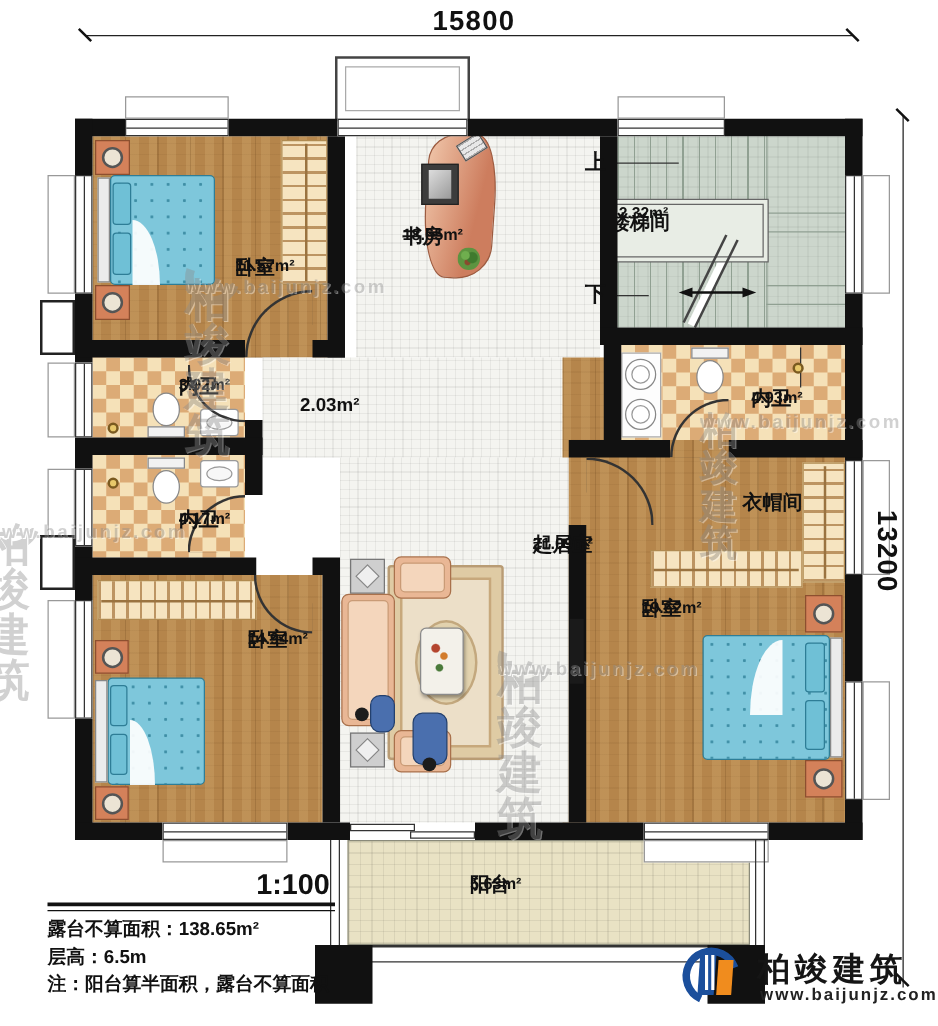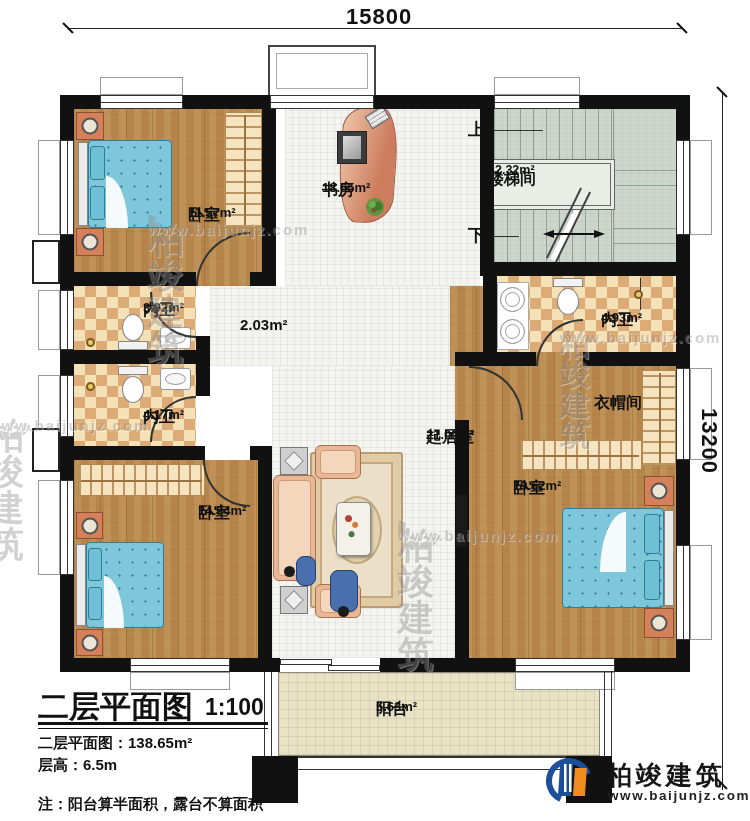--- a/index.html
+++ b/index.html
@@ -365,26 +365,25 @@
       <span class="t2">www.baijunjz.com</span>
     </span>
   </div>
   <div class="wm" style="left:560px;top:330px;">
     <span>
       <span class="t1" style="font-size:30px;">柏竣建筑</span>
       <span class="t2">www.baijunjz.com</span>
     </span>
   </div>
 
-  <div class="tb-title" style="left:38px;top:686px;">二层平面图</div>
   <div class="tb-scale" style="left:205px;top:694px;">1:100</div>
   <div class="tb-rule" style="left:38px;top:722px;width:230px;"></div>
-  <div class="tb-line" style="left:38px;top:734px;">二层平面图：138.65m²</div>
+  <div class="tb-line" style="left:38px;top:734px;">露台不算面积：138.65m²</div>
   <div class="tb-line" style="left:38px;top:756px;">层高：6.5m</div>
-  <div class="tb-line" style="left:38px;top:778px;margin-top:17px;">注：阳台算半面积，露台不算面积</div>
+  <div class="tb-line" style="left:38px;top:778px;">注：阳台算半面积，露台不算面积</div>
 
   <div style="left:543px;top:752px;width:56px;height:54px;z-index:30;">
     <svg width="56" height="54" viewBox="0 0 56 54" style="position:absolute;left:0;top:0;">
       <circle cx="26" cy="29" r="20" fill="none" stroke="#1b4f9c" stroke-width="6" stroke-dasharray="78 48" transform="rotate(115 26 29)"></circle>
       <rect x="18" y="8" width="13" height="36" fill="#1b4f9c" transform="skewX(-4)"></rect>
       <rect x="21" y="12" width="2.5" height="28" fill="#fff"></rect>
       <rect x="26" y="12" width="2.5" height="28" fill="#fff"></rect>
       <rect x="33" y="16" width="12" height="28" fill="#f08c1e" transform="skewX(-4)"></rect>
     </svg>
   </div>

